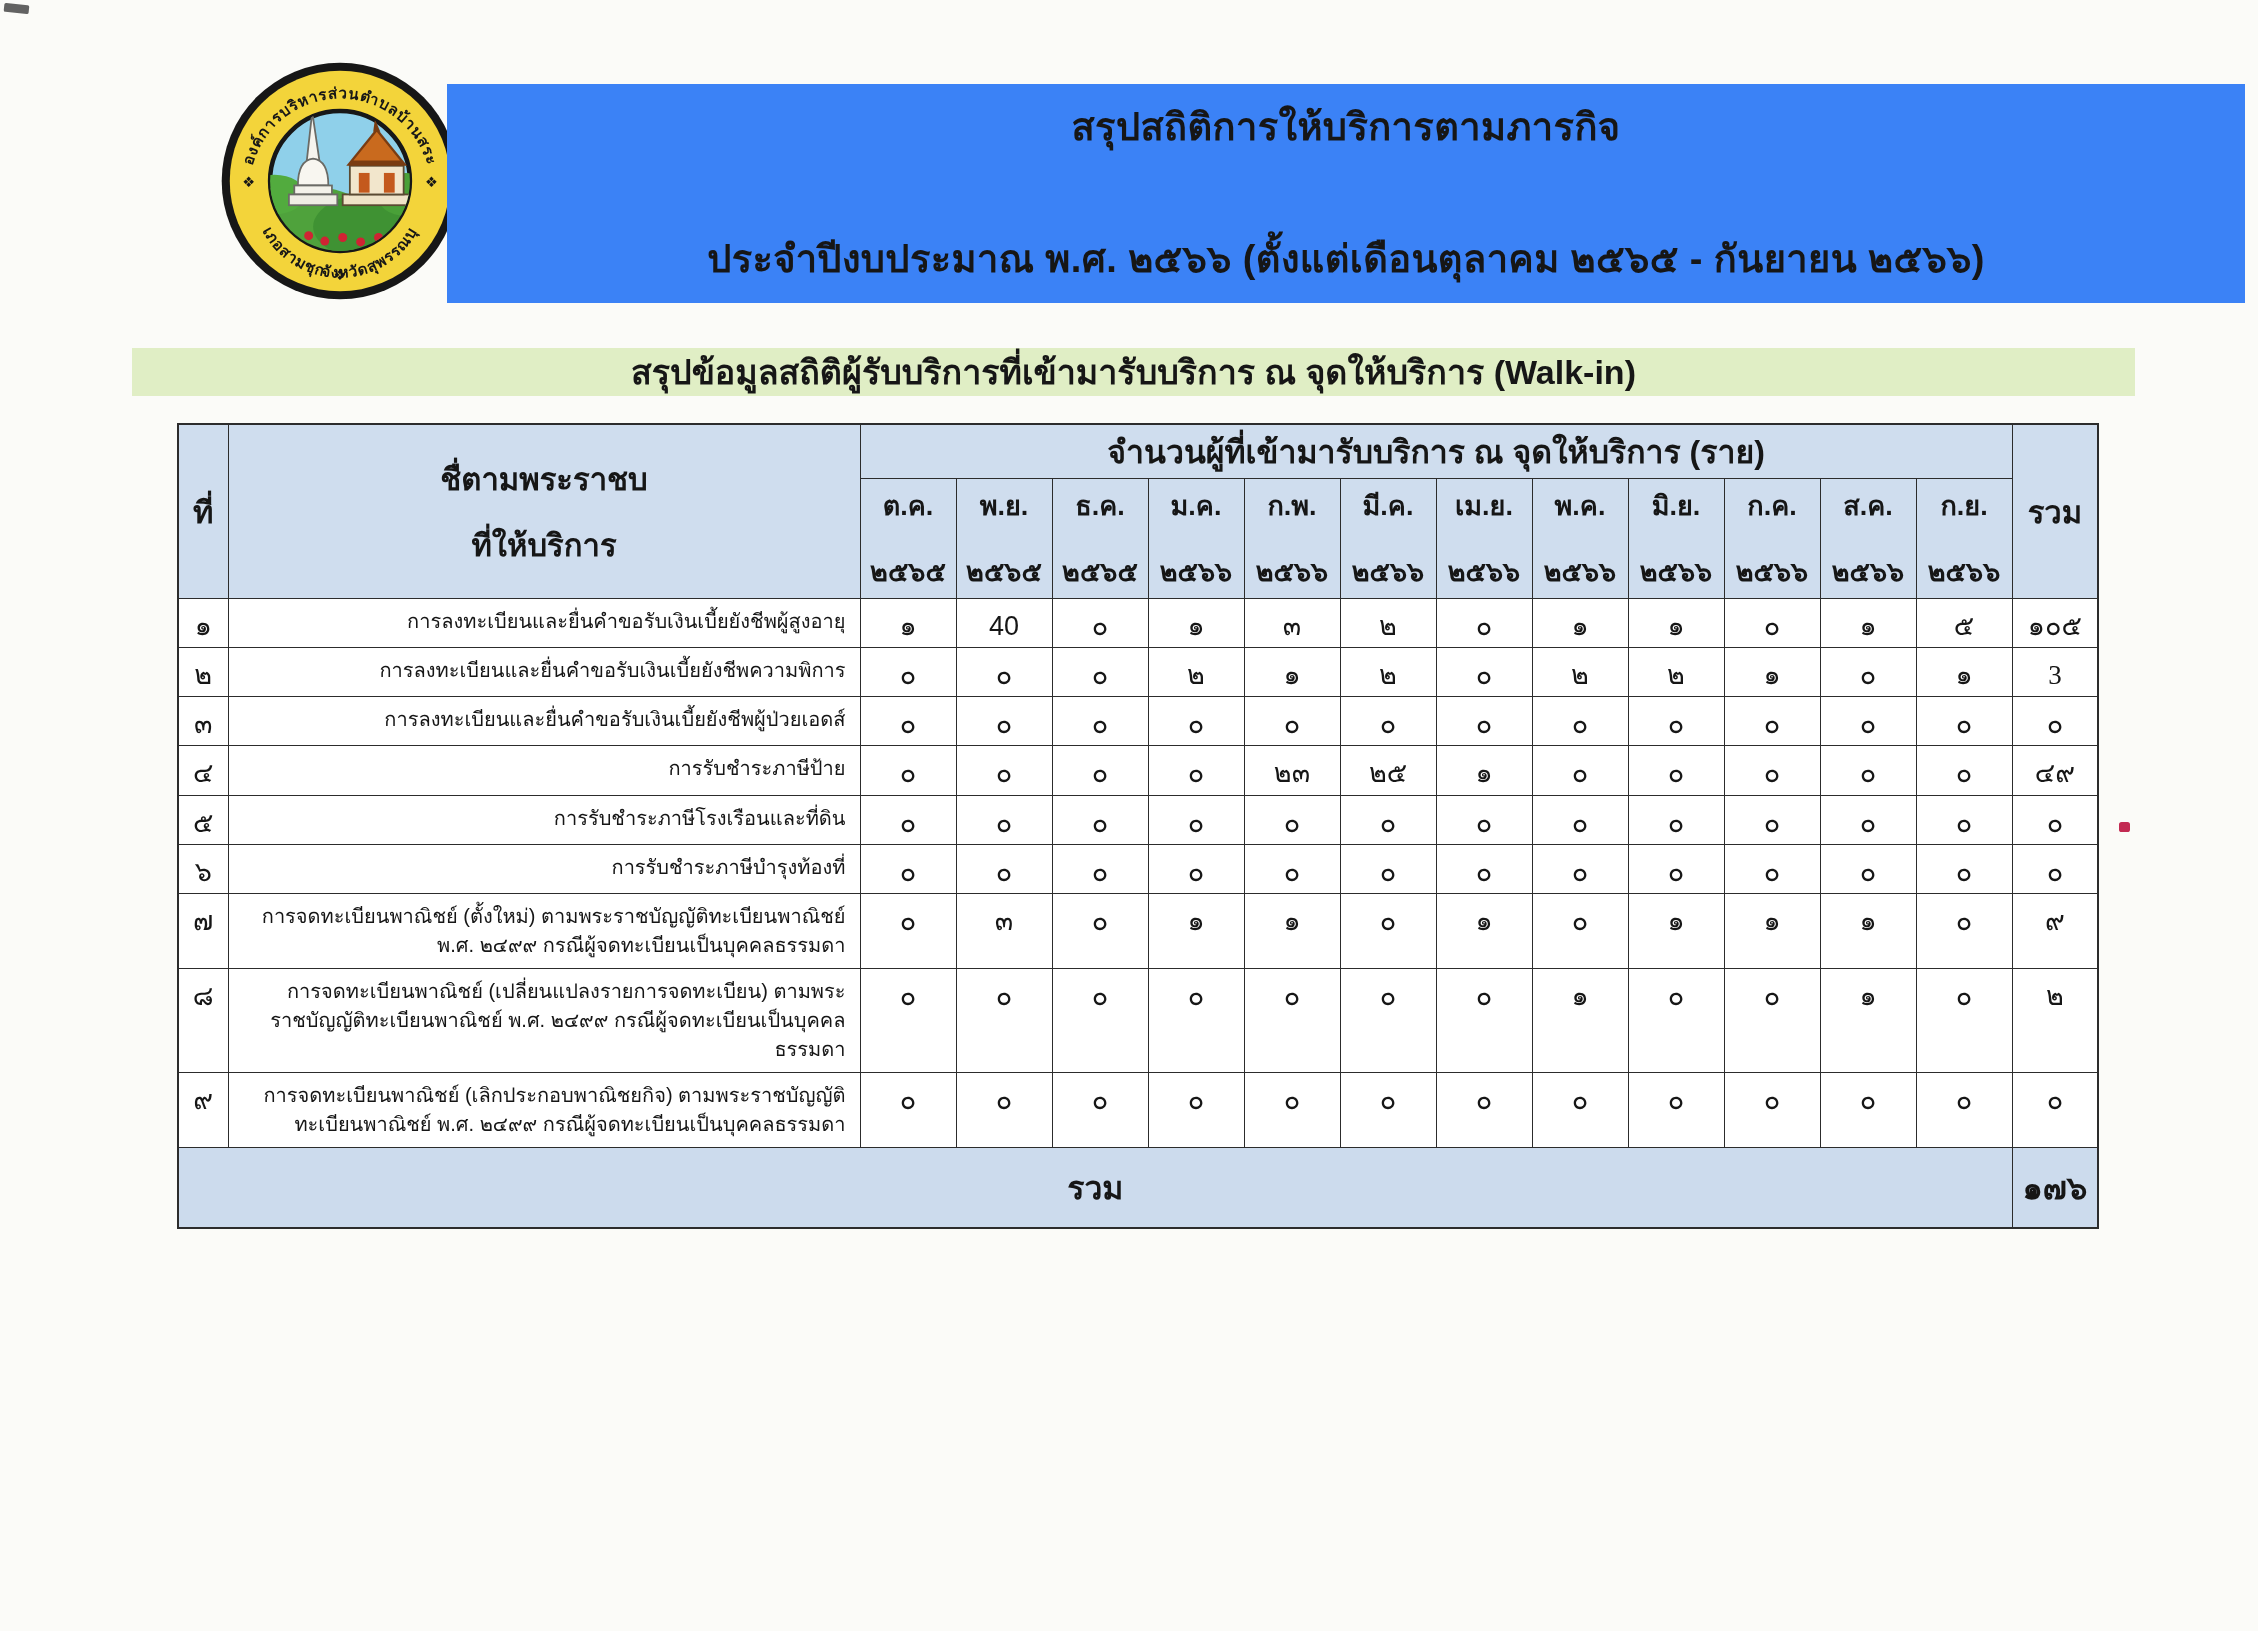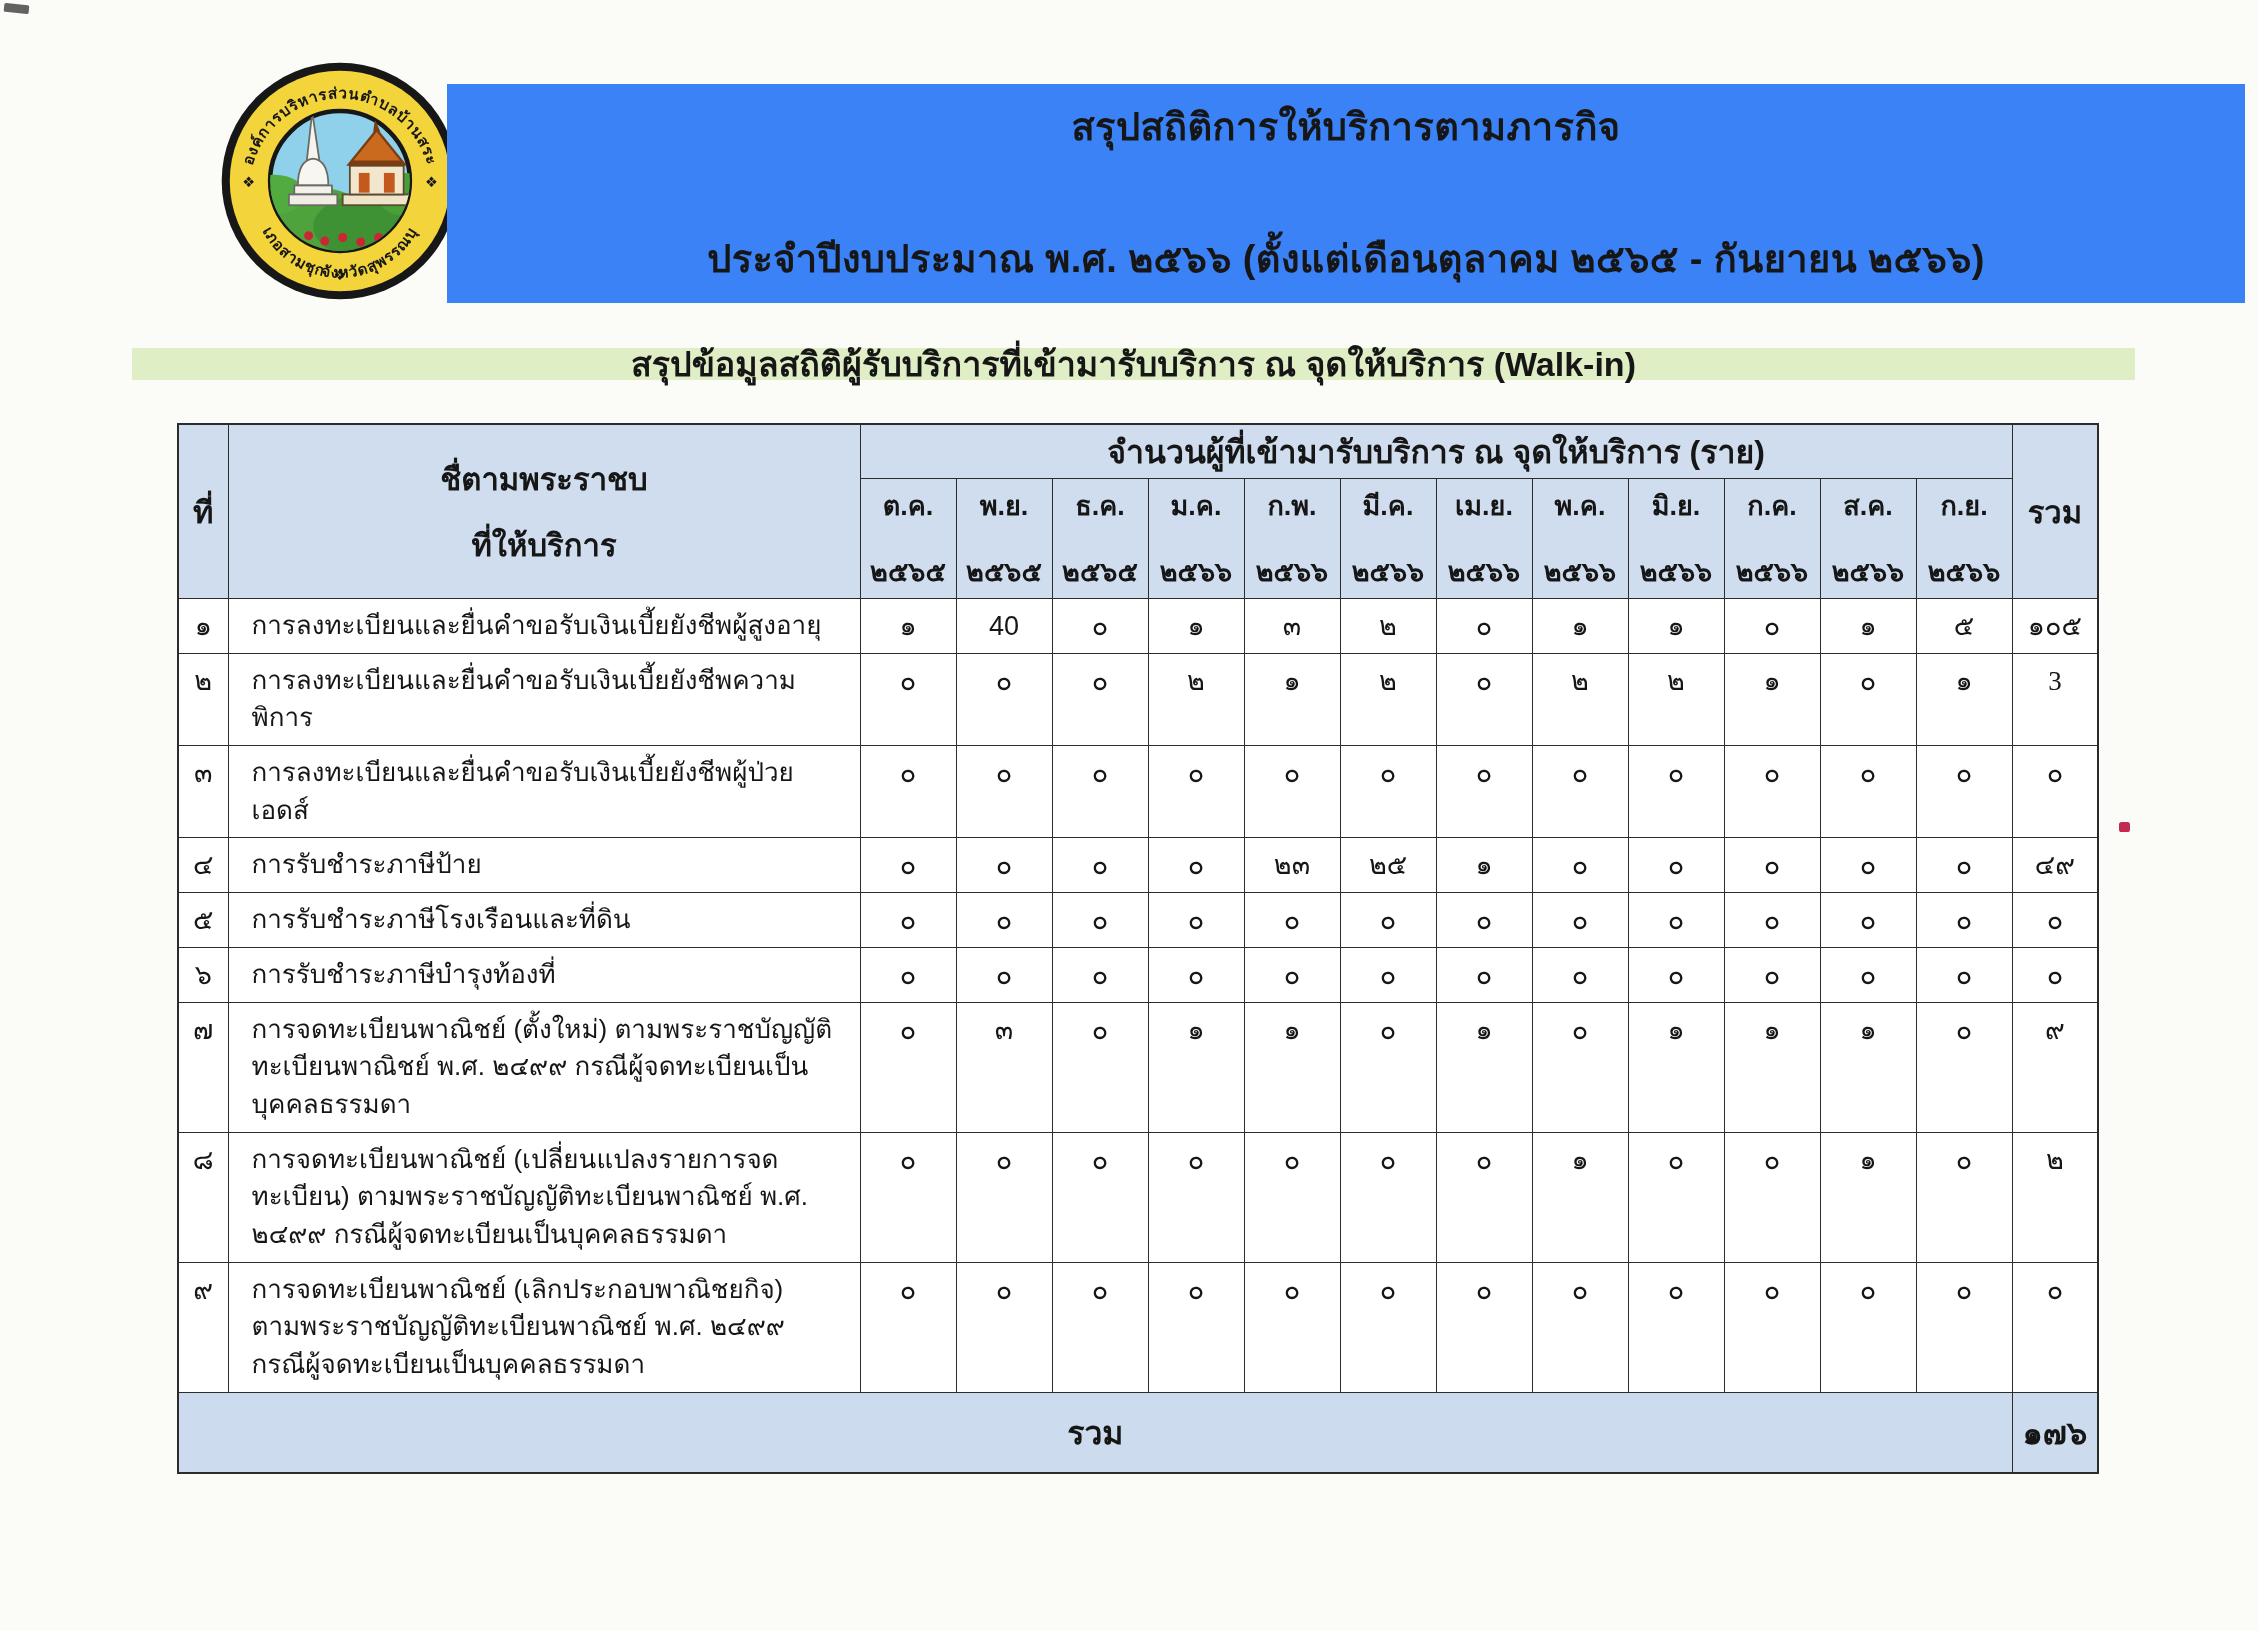--- a/index.html
+++ b/index.html
@@ -17,42 +17,42 @@
   .banner{
     position:absolute;left:447px;top:84px;width:1798px;height:219px;
     background:#3b82f6;
     display:flex;flex-direction:column;justify-content:space-between;align-items:center;
     padding:12.4px 8.8px 14px;box-sizing:border-box;
   }
   .banner .line{font-size:38px;font-weight:600;letter-spacing:0.4px;white-space:nowrap;}
 
   
   .section-bar{
-    position:absolute;left:132px;top:348px;width:2003px;height:32px;
+    position:absolute;left:132px;top:348px;width:2003px;height:48px;
     background:#e0eec5;
     display:flex;align-items:center;justify-content:center;
     font-size:34px;font-weight:600;
   }
 
   
   .tbl-wrap{position:absolute;left:177px;top:423px;width:1921px;}
   table{border-collapse:collapse;table-layout:fixed;width:1921px;border:2.6px solid #2c2c2c;background:#fff;}
   th,td{border:1.8px solid #2c2c2c;box-sizing:border-box;}
   thead th{background:#cfddee;font-weight:600;}
   .th-no,.th-name{font-size:31px;vertical-align:middle;}
   .th-name .nm1{display:block;margin-bottom:16px;}
   .th-group{height:42px;font-size:32px;vertical-align:middle;}
   .th-total{font-size:31px;vertical-align:middle;}
   .month-th{height:103px;font-size:27px;font-weight:600;vertical-align:middle;padding:5px 0;}
   .month-th .m-name{display:block;margin-bottom:23px;}
   .month-th .m-year{display:block;}
 
   tbody tr{height:47px;}
   tbody td{font-size:27px;text-align:center;vertical-align:top;padding-top:8px;line-height:1.45;}
-  tbody td.c-name{text-align:left;padding:8px 14px 8px 23px;font-size:26px;}
+  tbody td.c-name{text-align:right;padding:8px 14px 8px 23px;font-size:20px;}
   tbody td.c-no{font-size:27px;}
   tbody td.c-total{font-weight:400;font-family:Liberation Serif, serif;}
 
   tfoot td{
     background:#ccdbed;height:81px;font-size:32px;font-weight:600;
     text-align:center;vertical-align:middle;
   }
 
   
   .artifact-dot{position:absolute;left:2119px;top:822px;width:10.6px;height:9.7px;background:#c22a52;border-radius:2.6px;}

